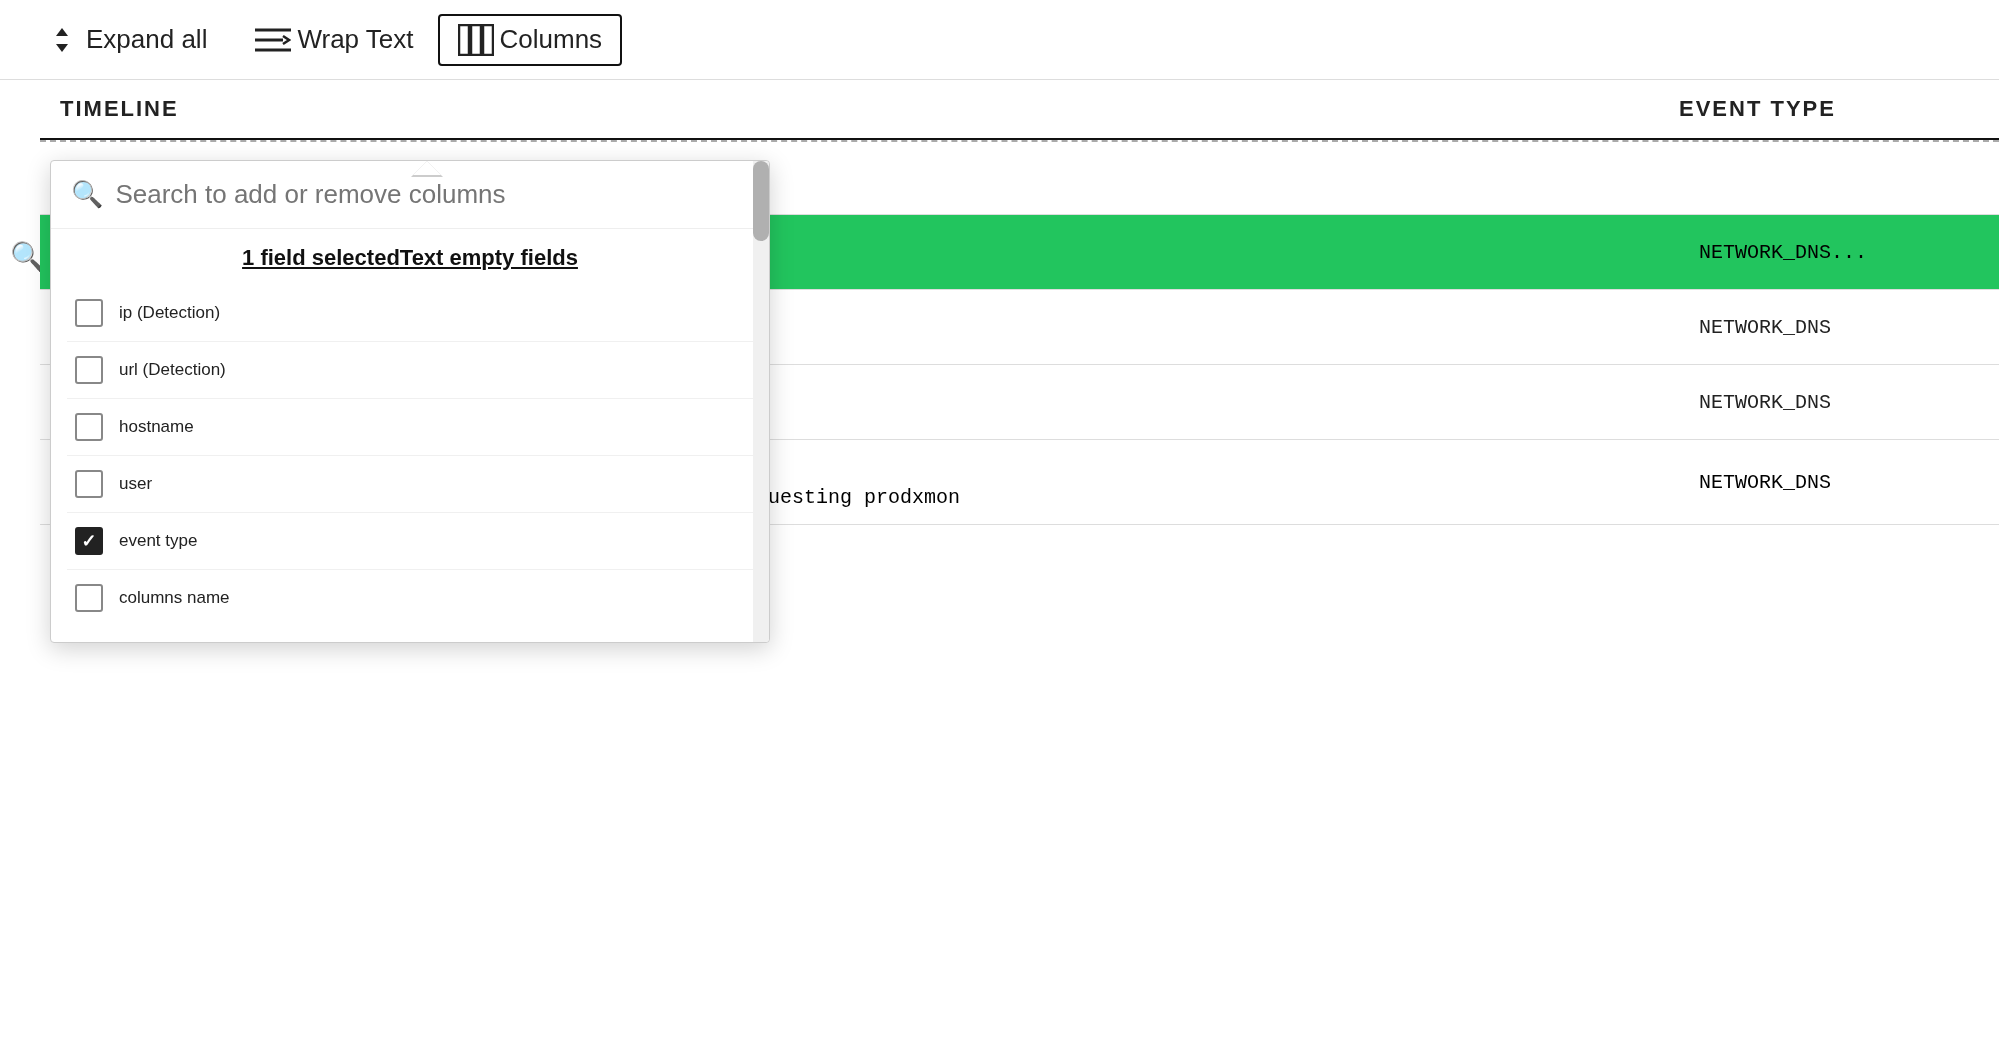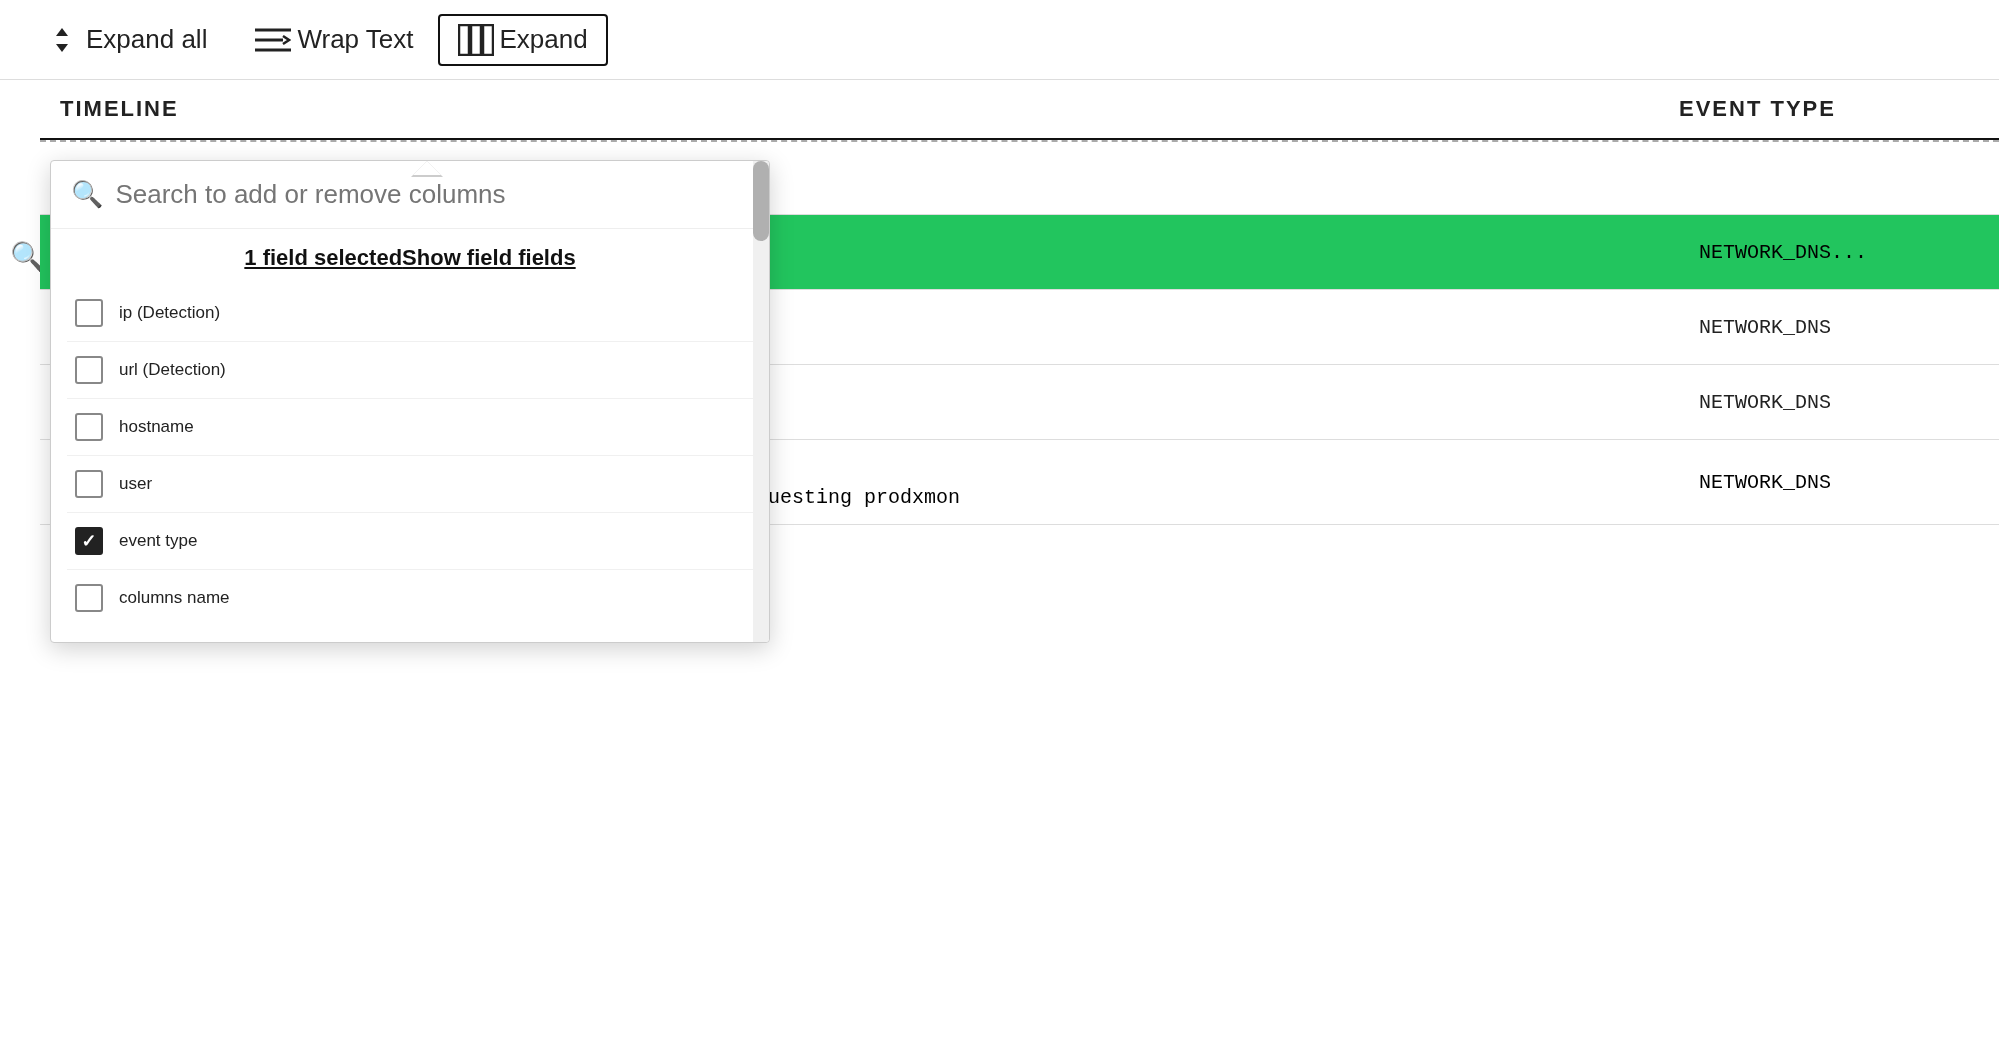--- a/index.html
+++ b/index.html
@@ -320,21 +320,21 @@
     </svg>
     <span>Wrap Text</span>
   </button>
 
   <button class="toolbar-btn">
     <svg width="36" height="32" viewBox="0 0 36 32">
       <rect x="1" y="1" width="10" height="30" fill="none" stroke="#222" stroke-width="2.5"></rect>
       <rect x="13" y="1" width="10" height="30" fill="none" stroke="#222" stroke-width="2.5"></rect>
       <rect x="25" y="1" width="10" height="30" fill="none" stroke="#222" stroke-width="2.5"></rect>
     </svg>
-    <span>Expand</span>
+    <span>Columns</span>
   </button>
 </div>
 
 <div class="main-content">
 
   <div class="left-search-icon">🔍</div>
 
   <div class="table-header">
     <div class="table-header-timeline">TIMELINE</div>
     <div class="table-header-spacer"></div>
@@ -393,21 +393,21 @@
       <div class="dropdown-scroll-thumb"></div>
     </div>
 
     <div class="dropdown-search">
       <span class="search-icon-wrap">🔍</span>
       <input class="search-input" type="text" placeholder="Search to add or remove columns" style="">
     </div>
 
     <div class="dropdown-header">
       <span class="fields-selected-label">1 field selected</span>
-      <button class="show-empty-btn">Show field fields</button>
+      <button class="show-empty-btn">Text empty fields</button>
     </div>
 
     <div class="field-list" id="field-list">
     <div class="field-item">
           <div class="field-checkbox"></div>
           <span class="field-label">ip (Detection)</span>
         </div>
         <div class="field-item">
           <div class="field-checkbox"></div>
           <span class="field-label">url (Detection)</span>

